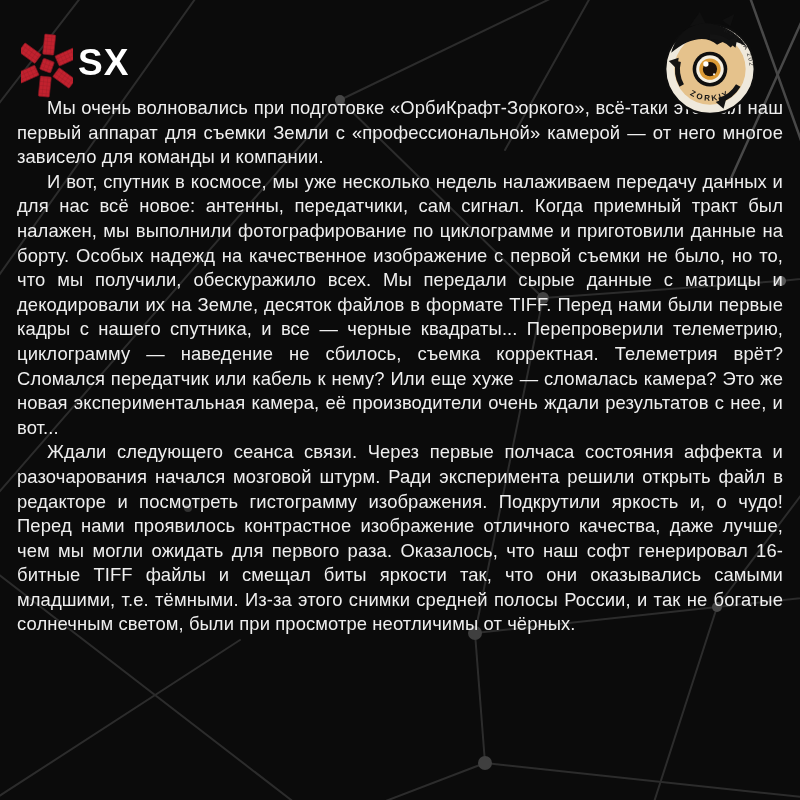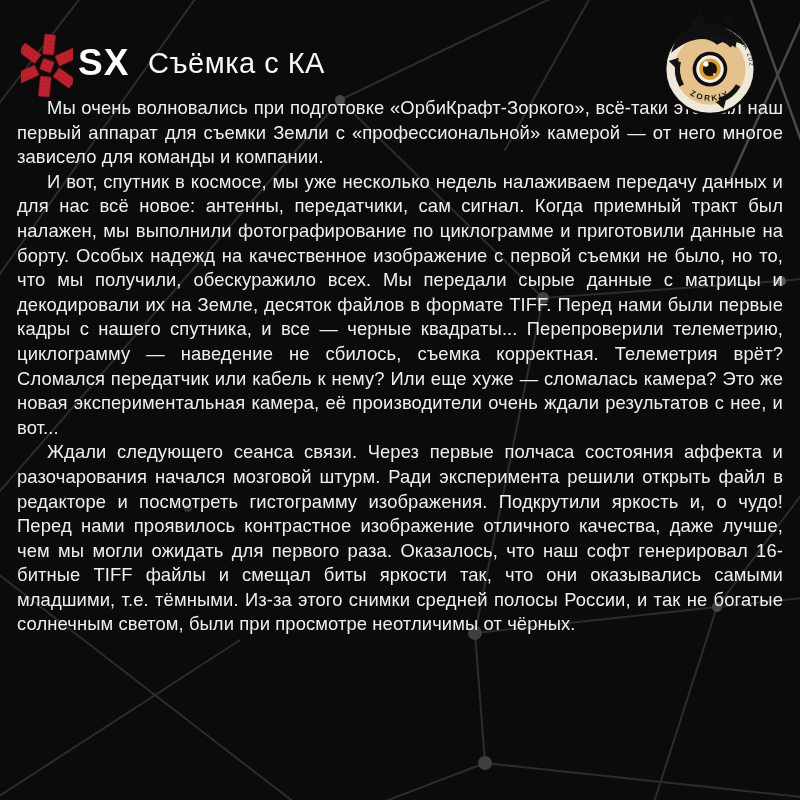--- a/index.html
+++ b/index.html
@@ -95,21 +95,20 @@
         <g transform="rotate(240,40,56)">
             <rect x="31.5" y="8" width="17" height="31" rx="1.5" fill="url(#pcell)" stroke="#801520" stroke-width="1"></rect>
           </g>
         <g transform="rotate(300,40,56)">
             <rect x="31.5" y="8" width="17" height="31" rx="1.5" fill="url(#pcell)" stroke="#801520" stroke-width="1"></rect>
           </g>
         <rect x="31" y="47" width="18" height="18" rx="2" transform="rotate(14,40,56)" fill="url(#pcell)" stroke="#801520" stroke-width="1"></rect>
       </g>
     </svg>
     <span class="logo-text">SX</span>
-    <h1 class="page-title">Съёмка с КА</h1>
   </div>
 
   <svg class="badge" viewBox="0 0 100 100">
     <g>
       <path d="M28,14 L38,0 L44,12 Z" fill="#101010"></path>
       <path d="M60,8 L72,2 L68,14 Z" fill="#101010"></path>
       <circle cx="48" cy="56" r="44" fill="#efe9dc" stroke="#0d0d0d" stroke-width="2.5"></circle>
       <circle cx="48" cy="56" r="35" fill="#e5c28c"></circle>
       <path d="M10,40 C16,18 34,8 52,12 C66,15 78,24 84,34 C70,26 62,28 55,32 C44,22 26,26 10,40 Z" fill="#101010"></path>
       <g>

